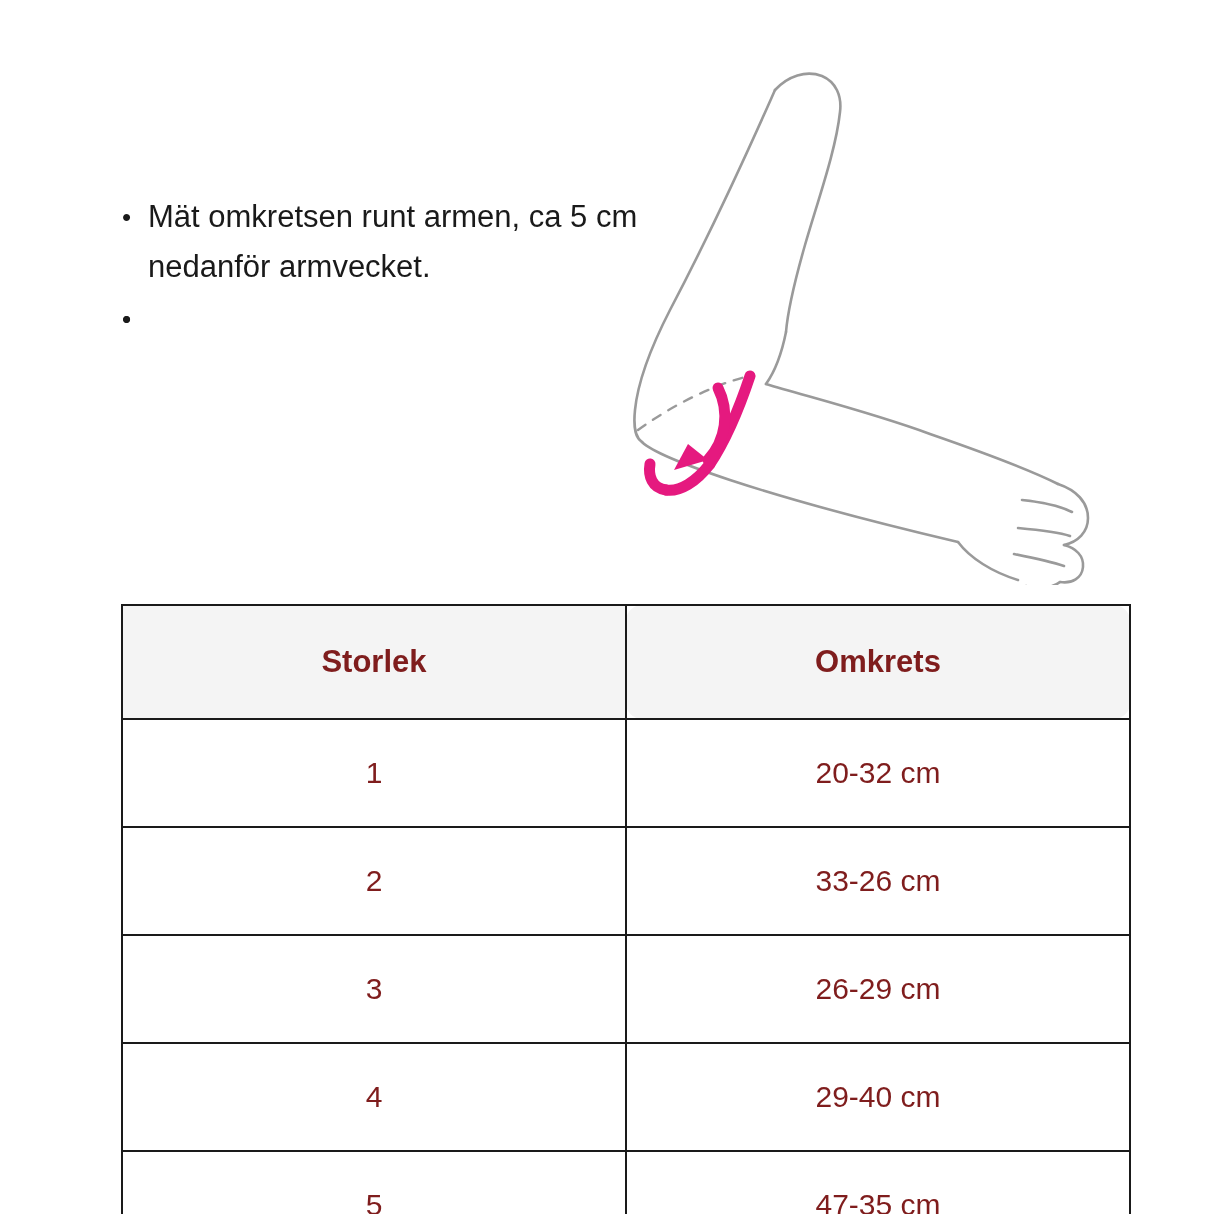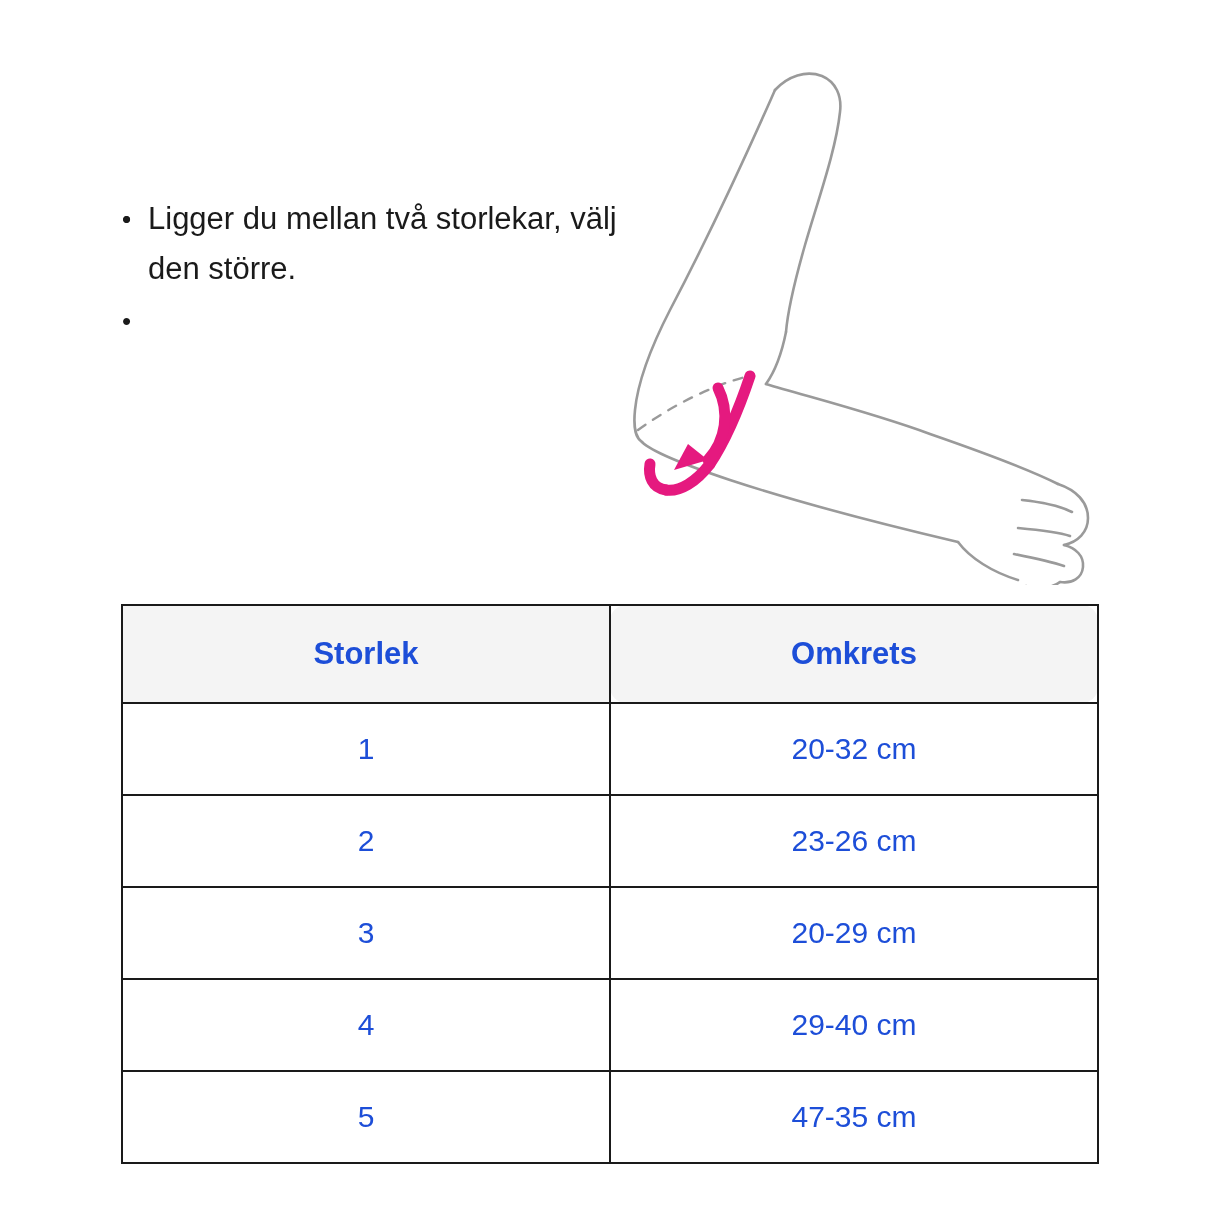--- a/index.html
+++ b/index.html
@@ -65,23 +65,23 @@
     top: 604px;
     width: 972px;
     border-collapse: collapse;
     table-layout: fixed;
   }
   .size-table th,
   .size-table td {
     border: 2px solid #1a1a1a;
     text-align: center;
     font-size: 30px;
-    color: #1d4ed8;
+    color: #7f1d1d;
     height: 90px;
-    padding: 0;
+    padding: 8px;
   }
   .size-table thead th {
     background: #f4f4f4;
     font-weight: bold;
     font-size: 31px;
     height: 96px;
   }
   .size-table tbody td {
     font-weight: normal;
   }
@@ -90,24 +90,24 @@
 </style>
 </head>
 <body>
 
 <div class="top-area">
 
   <div class="instructions">
     <ul>
       <li>
         <span class="bullet">•</span>
+        <span>Mät omkretsen runt armen, ca 5 cm nedanför armvecket.</span>
       </li>
       <li>
         <span class="bullet">•</span>
-        <span>Ligger du mellan två storlekar, välj den större.</span>
       </li>
       <li>
         <span class="bullet">•</span>
       </li>
     </ul>
   </div>
 
   <div class="figure">
     <svg width="520" height="545" viewBox="0 0 520 545" xmlns="http://www.w3.org/2000/svg">
       <g fill="none" stroke="#9a9a9a" stroke-width="2.6" stroke-linecap="round" stroke-linejoin="round">
@@ -158,25 +158,25 @@
       <th class="col-right">Omkrets</th>
     </tr>
   </thead>
   <tbody>
     <tr>
       <td>1</td>
       <td>20-32 cm</td>
     </tr>
     <tr>
       <td>2</td>
-      <td>23-26 cm</td>
+      <td>33-26 cm</td>
     </tr>
     <tr>
       <td>3</td>
-      <td>20-29 cm</td>
+      <td>26-29 cm</td>
     </tr>
     <tr>
       <td>4</td>
       <td>29-40 cm</td>
     </tr>
     <tr>
       <td>5</td>
       <td>47-35 cm</td>
     </tr>
   </tbody>

